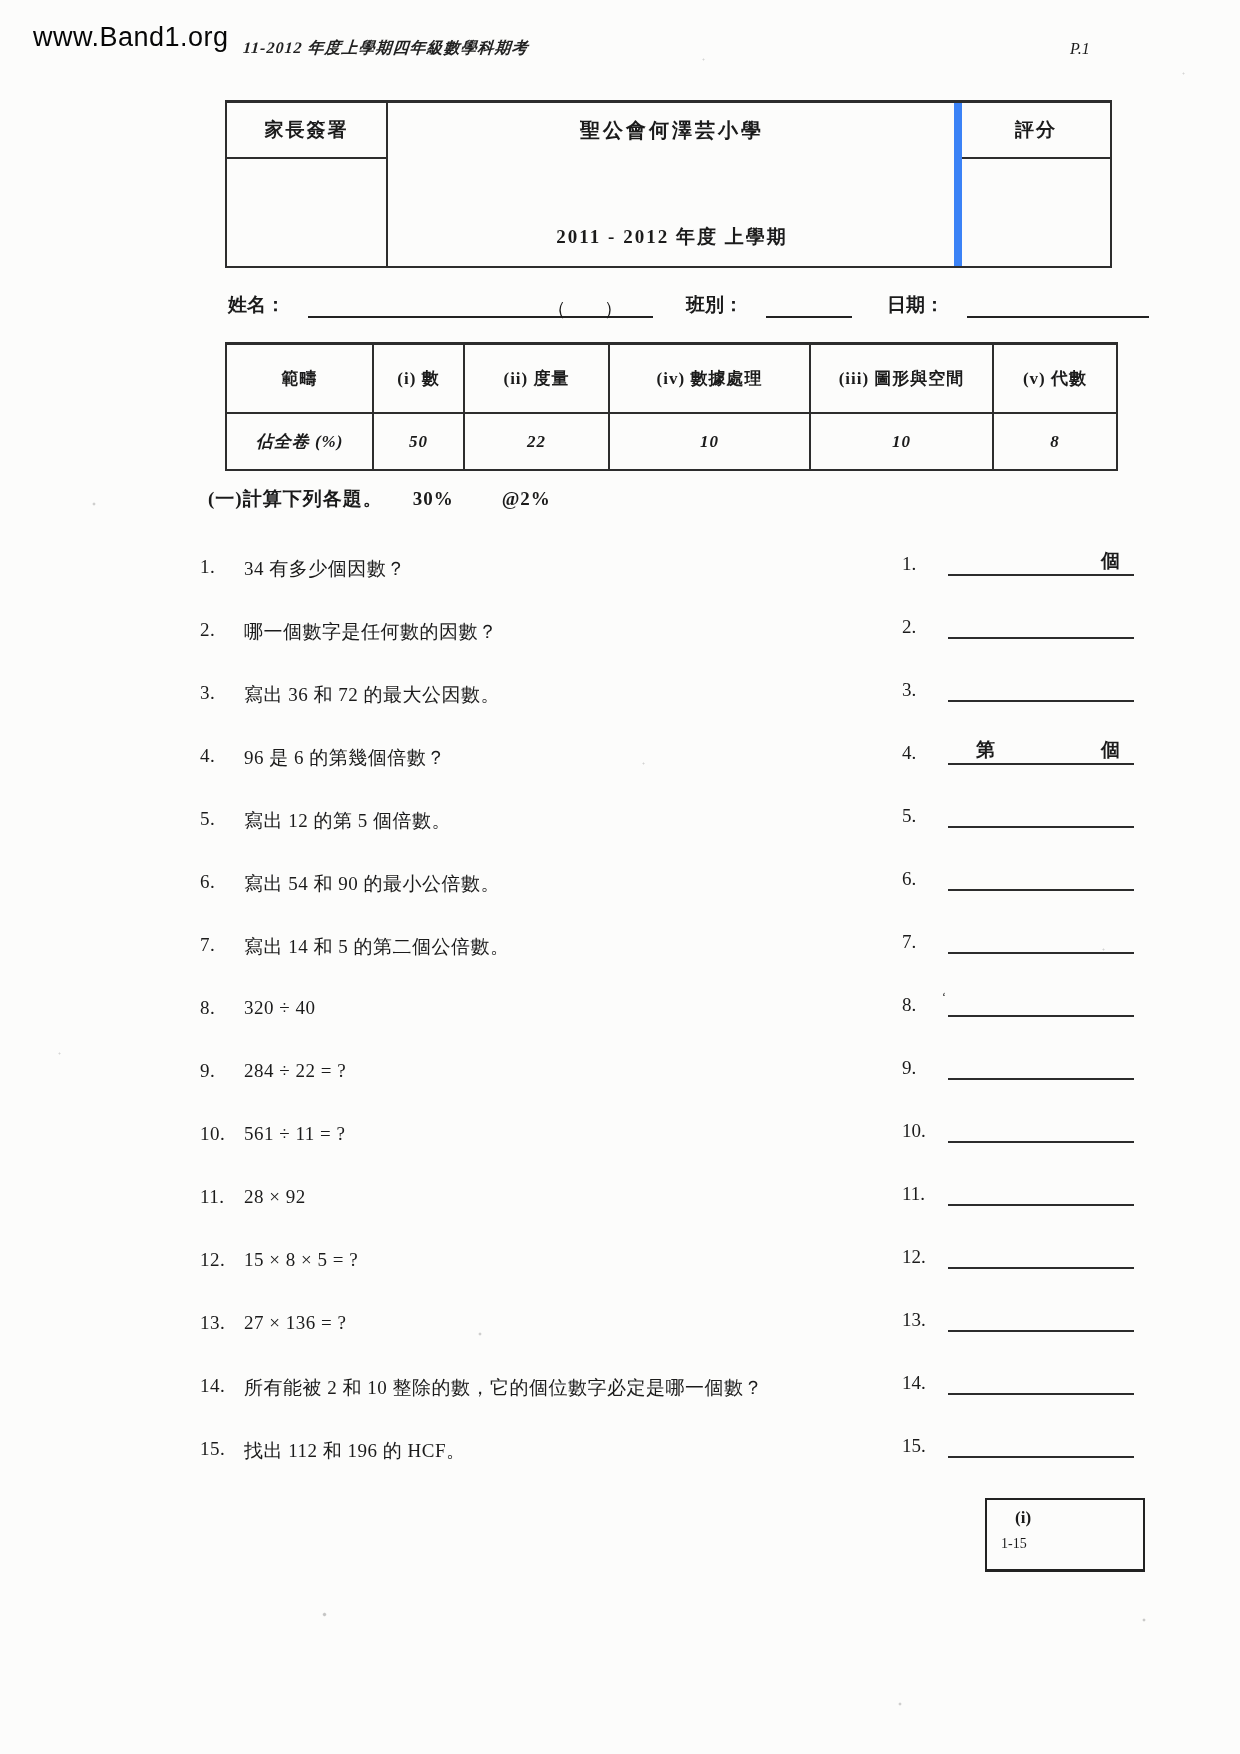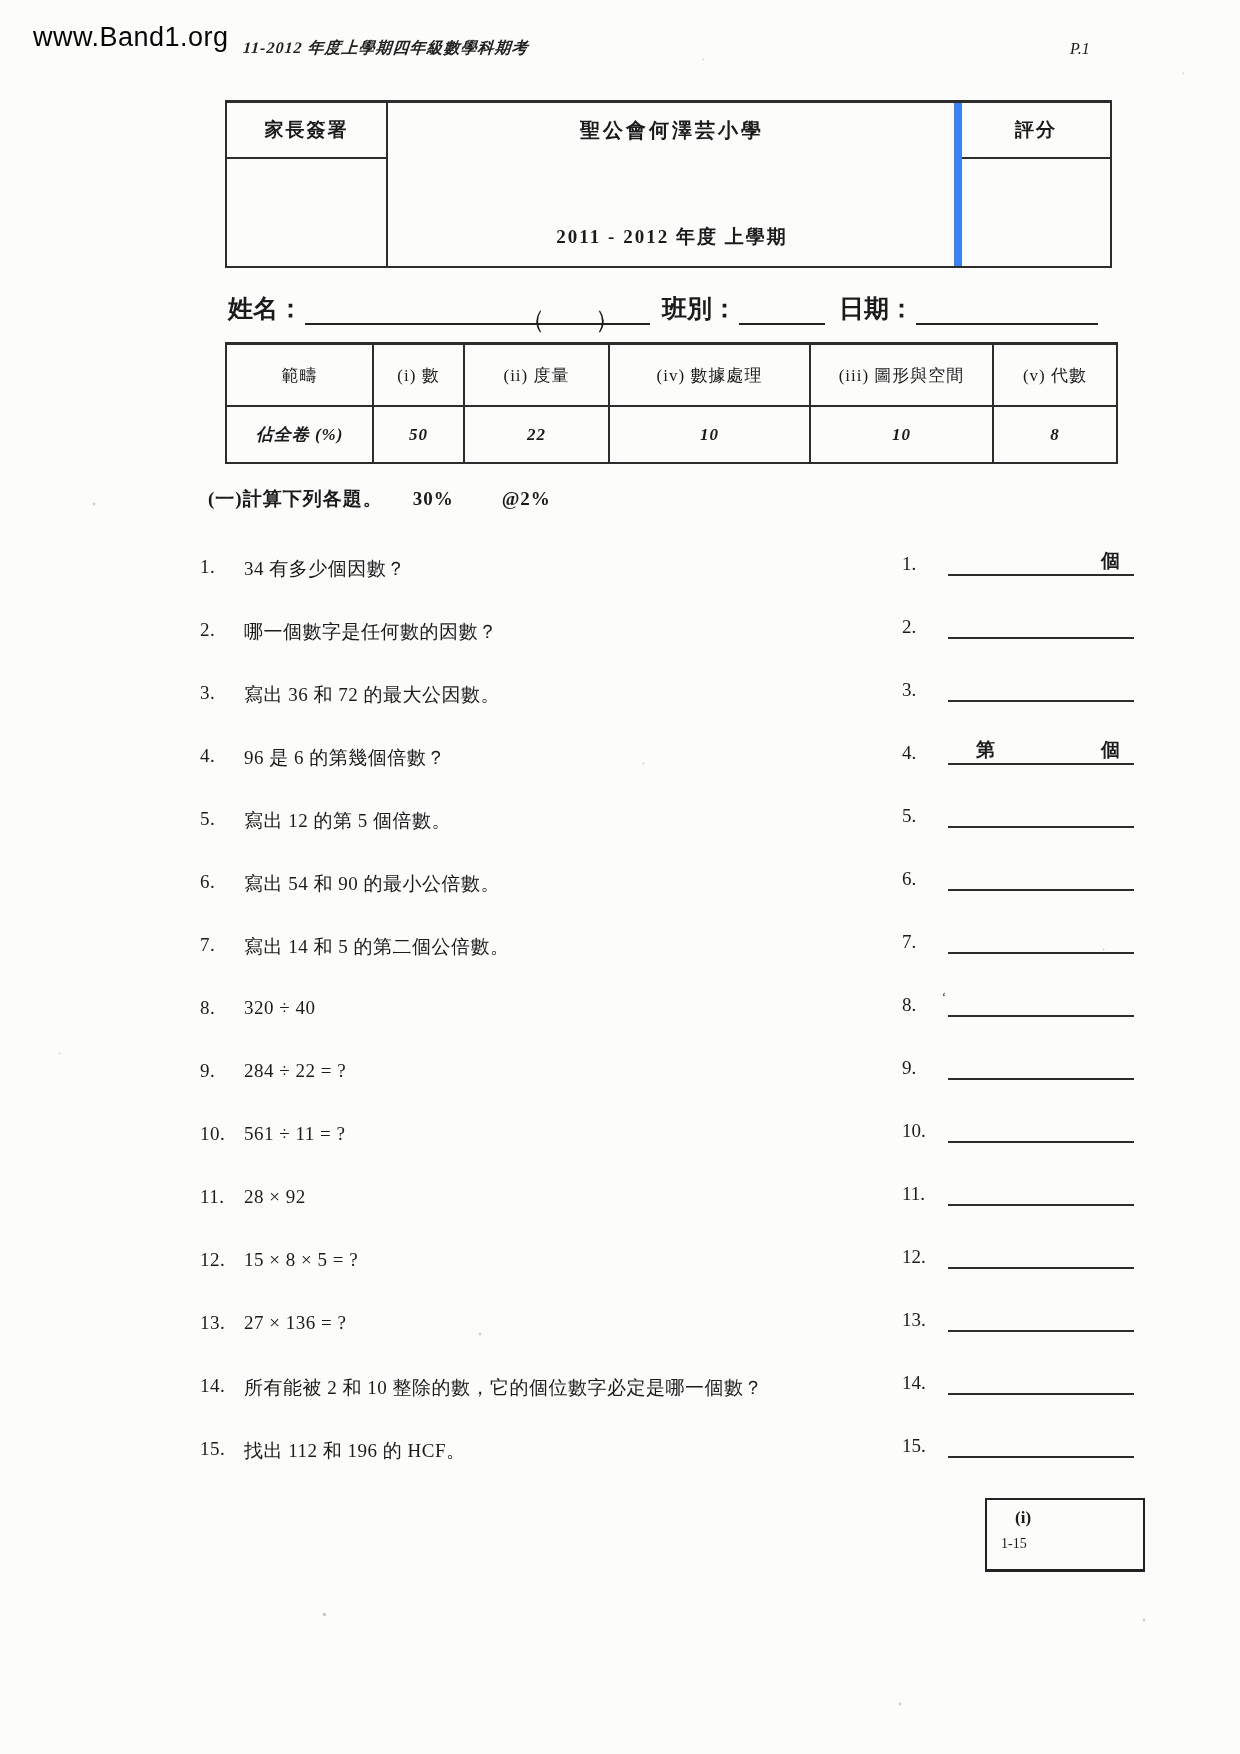--- a/index.html
+++ b/index.html
@@ -46,39 +46,39 @@
   .tt-left{border-right:2px solid #2d2d2d;}
   .tt-right{border-left:8px solid #3b82f6;}
   .tt-mid{
     display:flex;flex-direction:column;justify-content:space-between;
     text-align:center;padding:14px 0 16px 2px;font-weight:600;
   }
   .tt-school{font-size:20px;letter-spacing:3px;}
   .tt-year,.tt-grade{font-size:19px;letter-spacing:2px;}
 
   
-  .student-row{left:228px;top:292px;font-size:25px;font-weight:600;display:flex;align-items:flex-end;white-space:nowrap;}
+  .student-row{left:228px;top:292px;font-size:19px;font-weight:600;display:flex;align-items:flex-end;white-space:nowrap;gap:21px;}
   .u-line{display:inline-block;border-bottom:2px solid #222;height:22px;box-sizing:border-box;}
   .name-line{width:345px;text-align:right;padding-right:30px;font-weight:500;}
   .class-line{width:86px;margin-right:14px;}
   .date-line{width:182px;}
   .lbl{margin-right:2px;}
   .lbl-class{margin-left:12px;}
   .lbl-date{margin-left:0px;}
 
   
   .cat-table{
     left:225px;top:342px;width:893px;box-sizing:border-box;
     border:2px solid #2d2d2d;border-top-width:3px;
     display:grid;grid-template-columns:147px 91px 145px 201px 183px 1fr;
   }
   .cat-cell{
     border-right:2px solid #2d2d2d;border-bottom:2px solid #2d2d2d;
     display:flex;align-items:center;justify-content:center;
-    height:62px;font-size:17px;font-weight:400;letter-spacing:1px;box-sizing:border-box;
+    height:69px;font-size:17px;font-weight:700;letter-spacing:1px;box-sizing:border-box;
   }
   .cat-cell:nth-child(6n){border-right:none;}
   .cat-row2{border-bottom:none;height:55px;font-weight:600;font-style:italic;}
 
   
   .section-heading{left:208px;top:486px;font-size:19px;font-weight:600;letter-spacing:1px;}
   .sec-marks{margin-left:30px;}
   .sec-per{margin-left:48px;}
 
   

